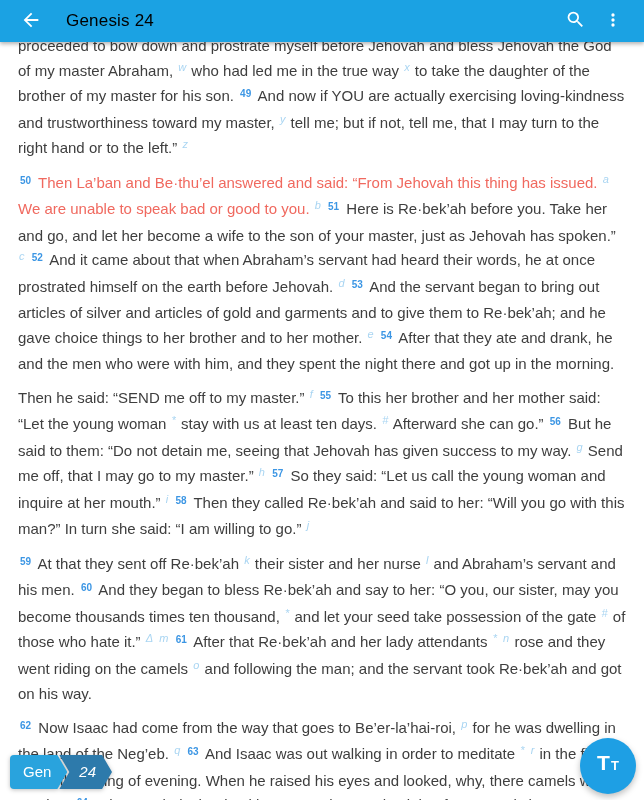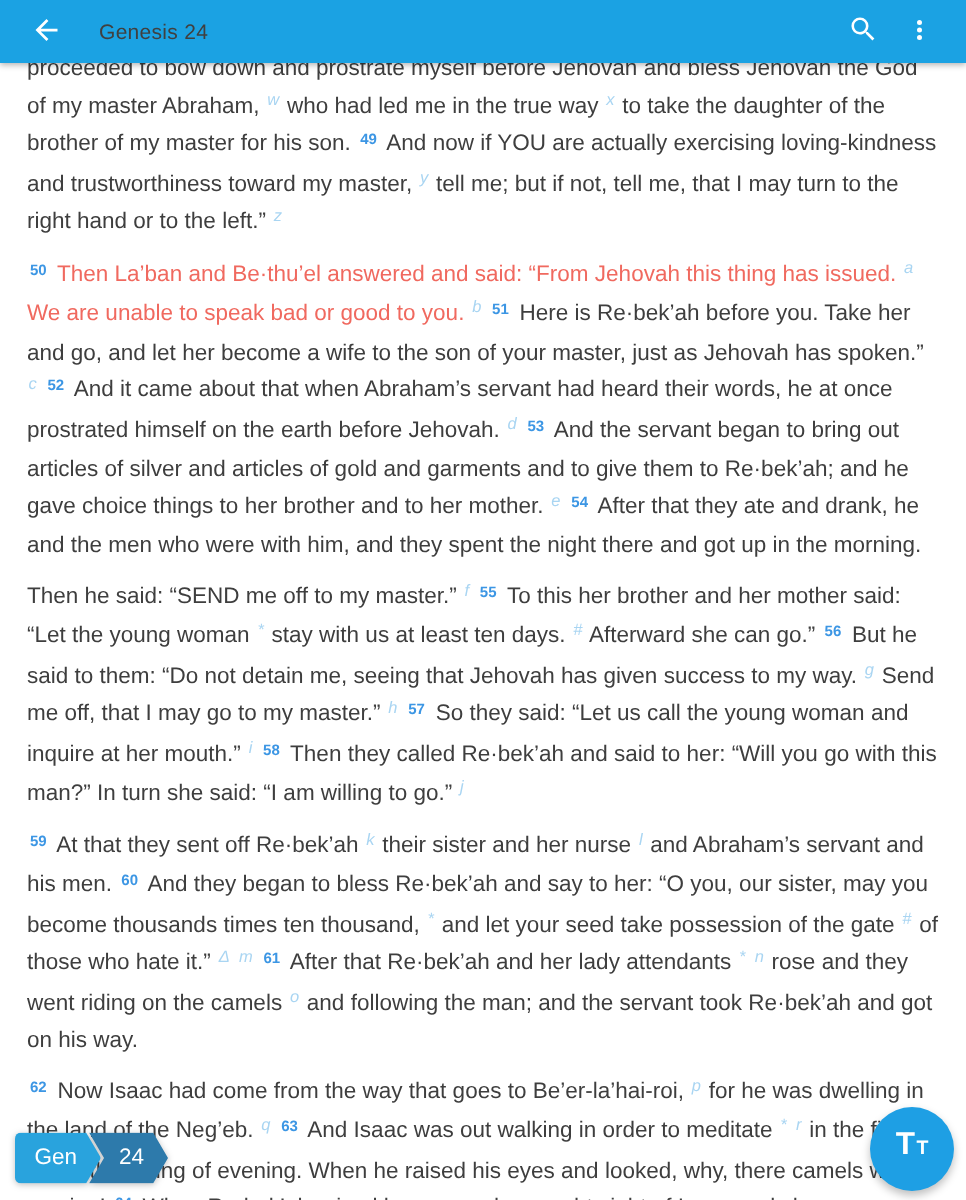--- a/index.html
+++ b/index.html
@@ -22,21 +22,21 @@
   
   header.appbar{
     position:absolute;top:0;left:0;right:0;height:42px;
     background:var(--header-bg);
     display:flex;align-items:center;
     padding:0 14px 0 14px;
     z-index:5;
     box-shadow:0 1.5px 4px rgba(0,0,0,.30);
   }
   .iconbtn{background:none;border:none;width:34px;height:34px;display:flex;align-items:center;justify-content:center;cursor:pointer;flex:0 0 auto;}
-  .appbar h1{color:#404040;font-size:14px;font-weight:500;margin-left:18px;letter-spacing:.2px;}
+  .appbar h1{color:#000000;font-size:17px;font-weight:500;margin-left:18px;letter-spacing:.2px;}
   .appbar .spacer{flex:1;}
   .appbar .iconbtn + .iconbtn{margin-left:4px;}
 
   
   main.scripture{
     position:absolute;inset:0;
     padding:34px 18px 0 18px;
     overflow:hidden;
     z-index:1;
   }
@@ -60,20 +60,21 @@
   .seg-first{
     background:var(--crumb-light);
     padding:0 16px 0 13px;
     clip-path:polygon(0 0,calc(100% - 10px) 0,100% 50%,calc(100% - 10px) 100%,0 100%);
     border-radius:4px 0 0 4px;
   }
   .seg-mid{
     background:var(--crumb-dark);
     padding:0 16px 0 20px;margin-left:-8px;
     clip-path:polygon(0 0,calc(100% - 10px) 0,100% 50%,calc(100% - 10px) 100%,0 100%,10px 50%);
+    font-style:italic;
   }
   .seg-last{
     background:var(--crumb-light);
     padding:0 15px 0 20px;margin-left:-8px;
     clip-path:polygon(0 0,100% 0,100% 100%,0 100%,10px 50%);
     border-radius:0 4px 4px 0;
   }
 
   
   .fab{

